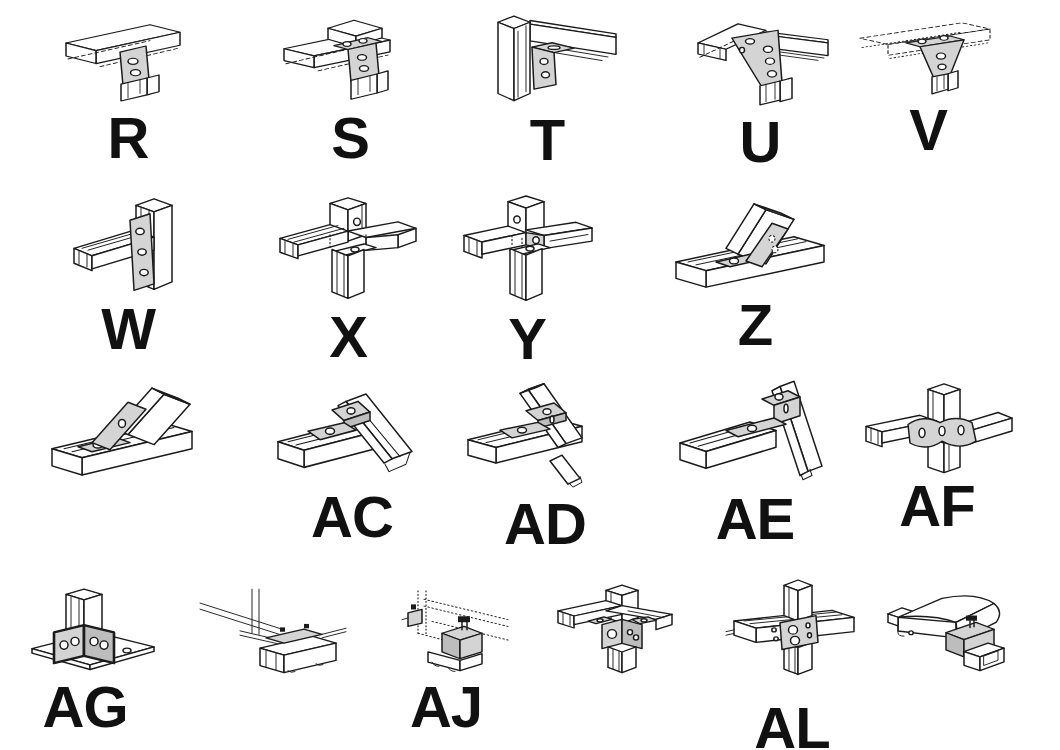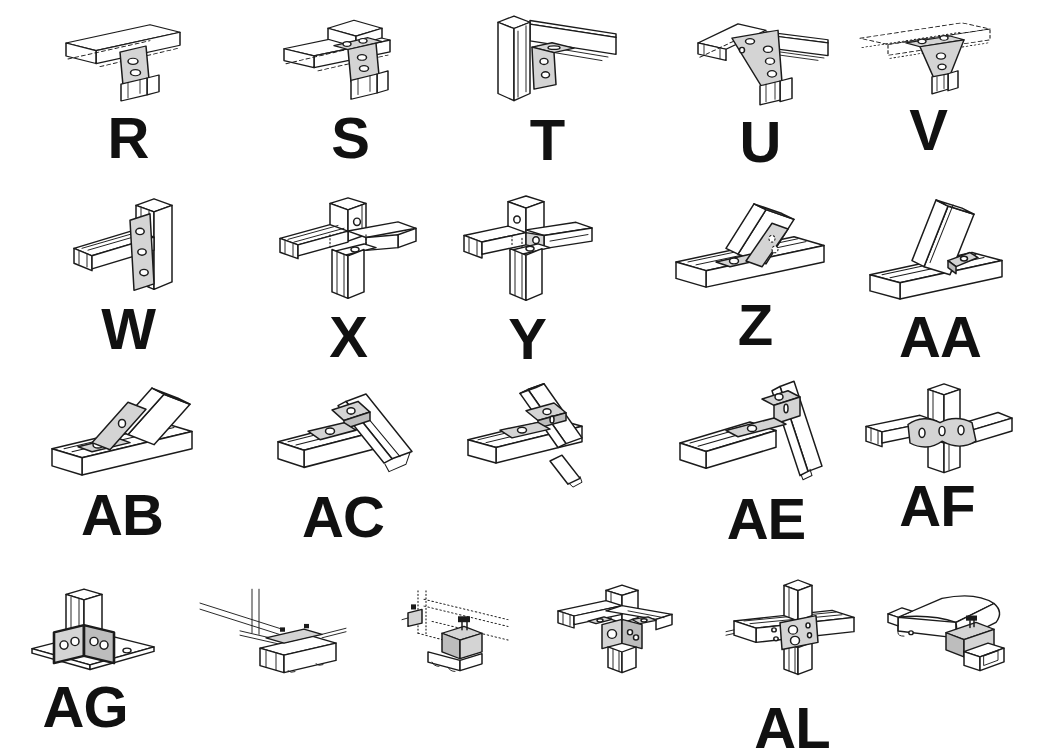--- a/index.html
+++ b/index.html
@@ -233,74 +233,56 @@
       <path class="w" d="M86,4 L98,10 L126,20 L114,14 Z"></path>
       <path class="g" d="M48,64 L82,56 L96,61 L62,69 Z"></path>
       <ellipse class="w" cx="66" cy="63" rx="4.5" ry="3"></ellipse>
       <path class="g" d="M78,63 L104,24 L120,30 L94,69 Z"></path>
       <ellipse class="dot w" cx="104" cy="40" rx="3" ry="3.5"></ellipse>
       <ellipse class="dot w" cx="107" cy="51" rx="3" ry="3.5"></ellipse>
     </svg>
     <div class="lbl" style="left:87px;top:96px">Z</div>
   </div>
 
-  <div class="cell" style="left:860px;top:196px;width:160px">
-    <svg class="fit" width="160" height="107" viewBox="0 0 160 106" preserveAspectRatio="none">
-      <path class="w" d="M10,78 L112,56 L142,64 L40,86 Z"></path>
-      <path class="w" d="M40,86 L142,64 L142,80 L40,102 Z"></path>
-      <path class="w" d="M10,78 L40,86 L40,102 L10,94 Z"></path>
-      <line class="t" x1="22" y1="78" x2="116" y2="58"></line>
-      <line class="t" x1="30" y1="81" x2="124" y2="61"></line>
-      <path class="w" d="M64,70 L88,10 L114,18 L90,78 Z"></path>
-      <path class="w" d="M64,70 L88,10 L76,4 L52,64 Z"></path>
-      <path class="w" d="M76,4 L88,10 L114,18 L102,12 Z"></path>
-      <line class="t" x1="70" y1="66" x2="93" y2="9"></line>
-      <path class="g" d="M88,64 L110,56 L118,61 L96,70 Z"></path>
-      <ellipse class="w" cx="104" cy="62" rx="3.5" ry="2.4"></ellipse>
-      <path class="g2" d="M88,64 L96,70 L96,77 L88,71 Z"></path>
-    </svg>
-    <div class="lbl" style="left:80px;top:112px">AA</div>
-  </div>
 
   <div class="cell" style="left:44px;top:376px;width:162px">
     <svg class="fit" width="162" height="105" viewBox="0 0 162 104" preserveAspectRatio="none">
       <path class="w" d="M8,72 L118,46 L148,55 L38,81 Z"></path>
       <path class="w" d="M38,81 L148,55 L148,72 L38,98 Z"></path>
       <path class="w" d="M8,72 L38,81 L38,98 L8,89 Z"></path>
       <line class="t" x1="20" y1="72" x2="122" y2="48"></line>
       <line class="t" x1="28" y1="75" x2="130" y2="51"></line>
       <path class="w" d="M84,58 L120,18 L146,28 L110,68 Z"></path>
       <path class="w" d="M84,58 L120,18 L108,12 L72,52 Z"></path>
       <path class="w" d="M108,12 L120,18 L146,28 L134,22 Z"></path>
       <path class="g" d="M34,70 L72,61 L86,66 L48,75 Z"></path>
       <ellipse class="w" cx="54" cy="68" rx="5" ry="3.4"></ellipse>
       <path class="g" d="M48,66 L84,26 L102,33 L66,73 Z"></path>
       <ellipse class="w" cx="78" cy="47" rx="3.5" ry="4"></ellipse>
     </svg>
-    <div class="lbl" style="left:78px;top:110px">AB</div>
   </div>
 
   <div class="cell" style="left:272px;top:378px;width:162px">
     <svg class="fit" width="162" height="100" viewBox="0 0 162 94" preserveAspectRatio="none">
       <path class="w" d="M6,60 L88,40 L114,48 L32,68 Z"></path>
       <path class="w" d="M32,68 L114,48 L114,64 L32,84 Z"></path>
       <path class="w" d="M6,60 L32,68 L32,84 L6,76 Z"></path>
       <line class="t" x1="16" y1="60" x2="92" y2="42"></line>
       <line class="t" x1="24" y1="63" x2="100" y2="45"></line>
       <path class="w" d="M120,76 L74,22 L94,15 L140,69 Z"></path>
       <path class="w" d="M120,76 L74,22 L66,26 L112,80 Z"></path>
       <line class="t" x1="84" y1="24" x2="128" y2="74"></line>
       <polyline class="t" points="113,81 117,88 134,81 138,70"></polyline>
       <path class="g" d="M60,30 L86,22 L98,32 L72,40 Z"></path>
       <ellipse class="w" cx="79" cy="31" rx="4" ry="3"></ellipse>
       <path class="g2" d="M72,40 L98,32 L98,40 L72,48 Z"></path>
       <path class="g" d="M36,50 L72,42 L84,49 L48,58 Z"></path>
       <ellipse class="w" cx="58" cy="50" rx="4.5" ry="3"></ellipse>
     </svg>
-    <div class="lbl" style="left:71px;top:110px">AC</div>
+    <div class="lbl" style="left:80px;top:110px">AC</div>
   </div>
 
   <div class="cell" style="left:462px;top:376px;width:168px">
     <svg class="fit" width="168" height="114" viewBox="0 0 168 118" preserveAspectRatio="none">
       <path class="w" d="M6,66 L92,44 L120,52 L34,74 Z"></path>
       <path class="w" d="M34,74 L120,52 L120,68 L34,90 Z"></path>
       <path class="w" d="M6,66 L34,74 L34,90 L6,82 Z"></path>
       <line class="t" x1="16" y1="66" x2="96" y2="46"></line>
       <line class="t" x1="24" y1="69" x2="104" y2="49"></line>
       <path class="w" d="M104,70 L66,14 L82,8 L120,64 Z"></path>
@@ -308,40 +290,41 @@
       <path class="w" d="M58,18 L66,14 L82,8 L74,12 Z"></path>
       <path class="w" d="M100,82 L118,106 L106,112 L88,88 Z"></path>
       <polyline class="t" points="107,111 111,115 120,110 118,104"></polyline>
       <path class="g" d="M64,36 L92,28 L104,38 L76,46 Z"></path>
       <ellipse class="w" cx="85" cy="37" rx="4" ry="3"></ellipse>
       <path class="g2" d="M76,46 L104,38 L104,46 L76,54 Z"></path>
       <ellipse class="w" cx="90" cy="45" rx="2" ry="3.6"></ellipse>
       <path class="g" d="M38,56 L76,48 L88,55 L50,64 Z"></path>
       <ellipse class="w" cx="60" cy="56" rx="4.5" ry="3"></ellipse>
     </svg>
+    <div class="lbl" style="left:83px;top:119px">AD</div>
   </div>
 
   <div class="cell" style="left:672px;top:376px;width:166px">
     <svg class="fit" width="166" height="109" viewBox="0 0 166 104" preserveAspectRatio="none">
       <path class="w" d="M8,64 L78,44 L104,52 L34,72 Z"></path>
       <path class="w" d="M34,72 L104,52 L104,68 L34,88 Z"></path>
       <path class="w" d="M8,64 L34,72 L34,88 L8,80 Z"></path>
       <line class="t" x1="18" y1="64" x2="84" y2="46"></line>
       <line class="t" x1="26" y1="67" x2="92" y2="49"></line>
       <path class="w" d="M108,10 L122,5 L150,86 L136,91 Z"></path>
       <path class="w" d="M100,14 L108,10 L136,91 L128,95 Z"></path>
       <polyline class="t" points="129,94 131,99 140,95 138,89"></polyline>
       <path class="g" d="M90,22 L116,14 L128,20 L102,28 Z"></path>
       <ellipse class="w" cx="107" cy="20" rx="4" ry="3"></ellipse>
       <path class="g" d="M102,28 L128,20 L128,38 L102,46 Z"></path>
       <ellipse class="w" cx="114" cy="31" rx="2" ry="4"></ellipse>
       <path class="g" d="M54,52 L102,40 L114,46 L66,58 Z"></path>
       <ellipse class="w" cx="80" cy="50" rx="4.5" ry="3"></ellipse>
     </svg>
-    <div class="lbl" style="left:94px;top:114px">AE</div>
+    <div class="lbl" style="left:83px;top:114px">AE</div>
   </div>
 
   <div class="cell" style="left:858px;top:382px;width:158px">
     <svg class="fit" width="158" height="98" viewBox="0 0 158 106" preserveAspectRatio="none">
       <path class="w" d="M70,8 L86,2 L102,8 L86,14 Z"></path>
       <path class="w" d="M70,8 L70,44 L86,50 L86,14 Z"></path>
       <path class="w" d="M86,14 L102,8 L102,44 L86,50 Z"></path>
       <line class="t" x1="75" y1="10" x2="75" y2="46"></line>
       <path class="w" d="M70,60 L70,92 L86,98 L86,66 Z"></path>
       <path class="w" d="M86,66 L102,60 L102,92 L86,98 Z"></path>
@@ -420,20 +403,21 @@
       <path class="w" d="M76,90 L98,82 L98,94 L76,102 Z"></path>
       <path class="t" d="M48,92 q2,5 7,5"></path>
       <path class="t" d="M64,98 q2,5 7,5"></path>
       <path class="g" d="M58,58 L80,50 L98,58 L76,66 Z"></path>
       <path class="g2" d="M58,58 L76,66 L76,88 L58,80 Z"></path>
       <path class="g" d="M76,66 L98,58 L98,80 L76,88 Z"></path>
       <line x1="78" y1="44" x2="78" y2="54"></line>
       <line x1="83" y1="44" x2="83" y2="54"></line>
       <rect class="k" x="74" y="38" width="12" height="7"></rect>
     </svg>
+    <div class="lbl" style="left:62px;top:94px">AJ</div>
   </div>
 
   <div class="cell" style="left:552px;top:580px;width:140px">
     <svg class="fit" width="140" height="96" viewBox="0 0 140 112" preserveAspectRatio="none">
       <path class="w" d="M54,12 L70,6 L86,12 L70,18 Z"></path>
       <path class="w" d="M54,12 L54,44 L70,50 L70,18 Z"></path>
       <path class="w" d="M70,18 L86,12 L86,44 L70,50 Z"></path>
       <line class="t" x1="59" y1="15" x2="59" y2="46"></line>
       <path class="w" d="M6,36 L54,24 L70,30 L22,42 Z"></path>
       <path class="w" d="M6,36 L22,42 L22,56 L6,50 Z"></path>

